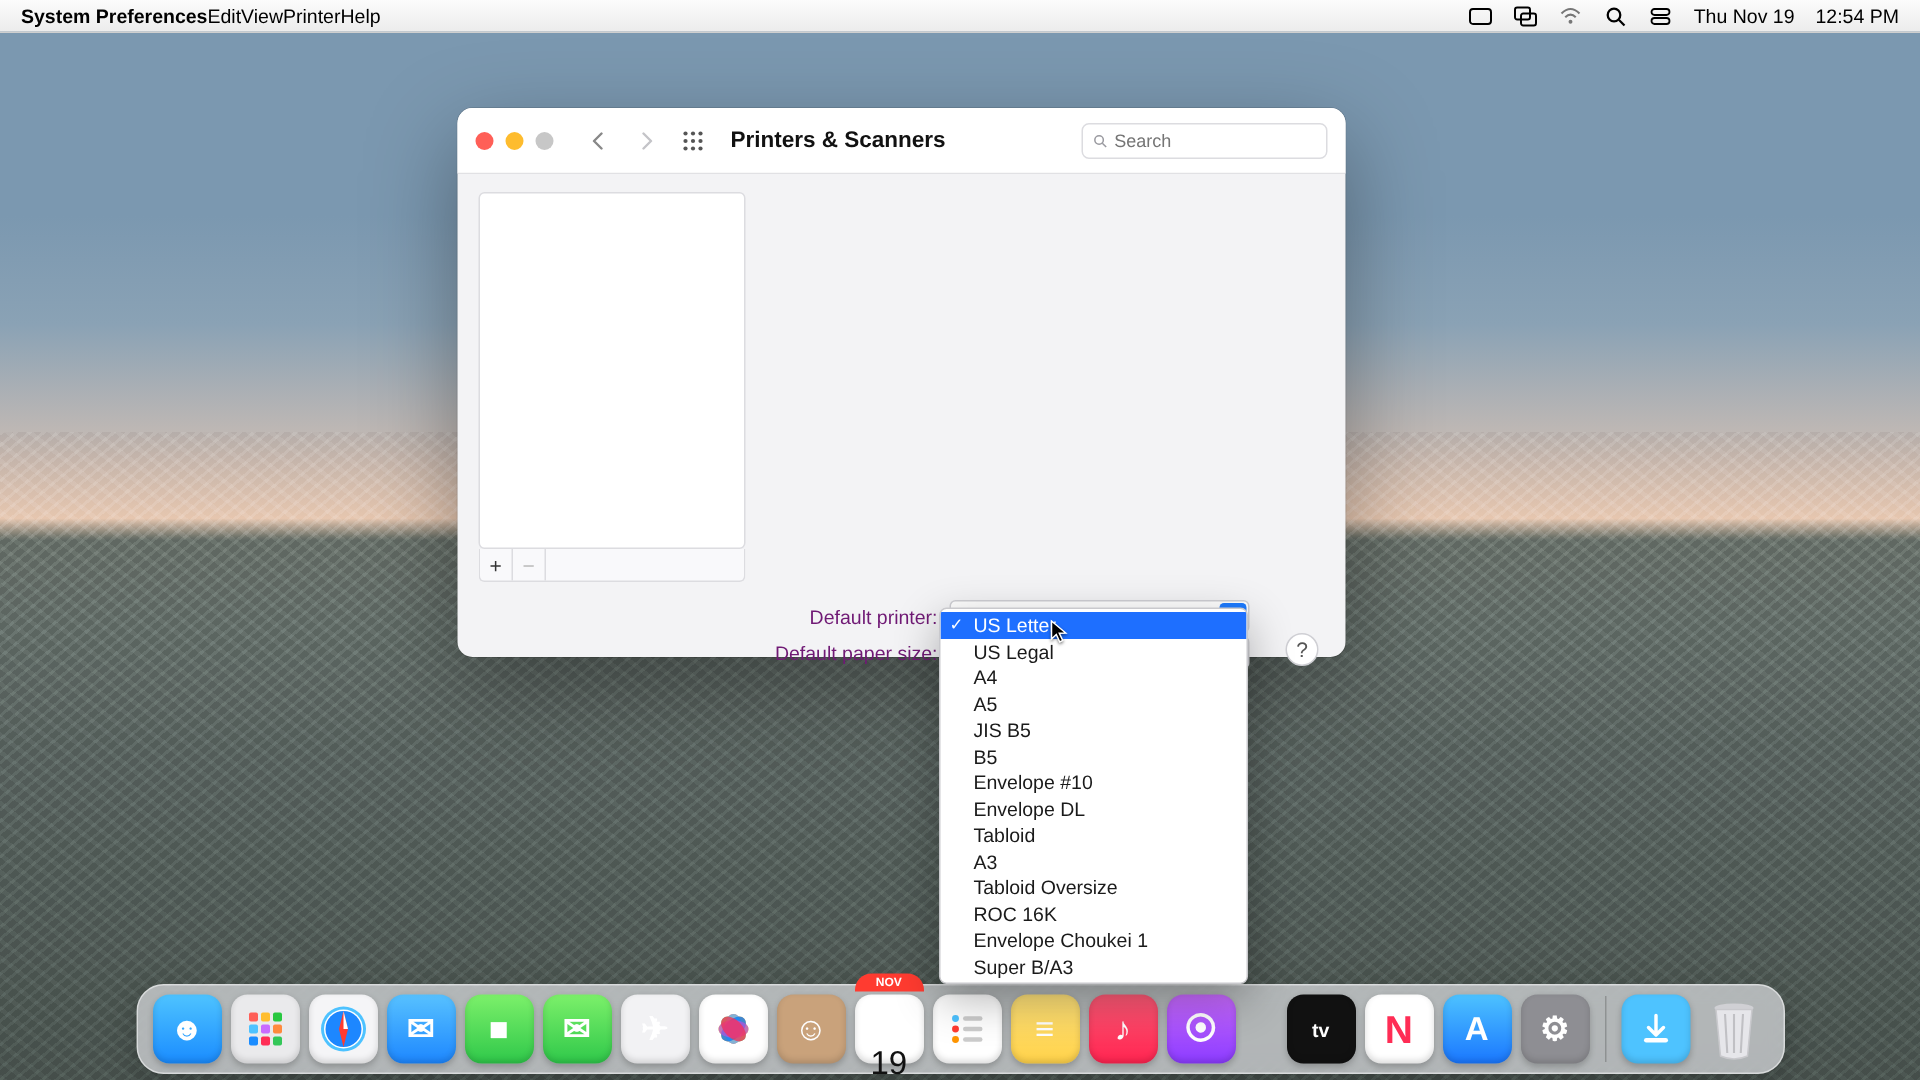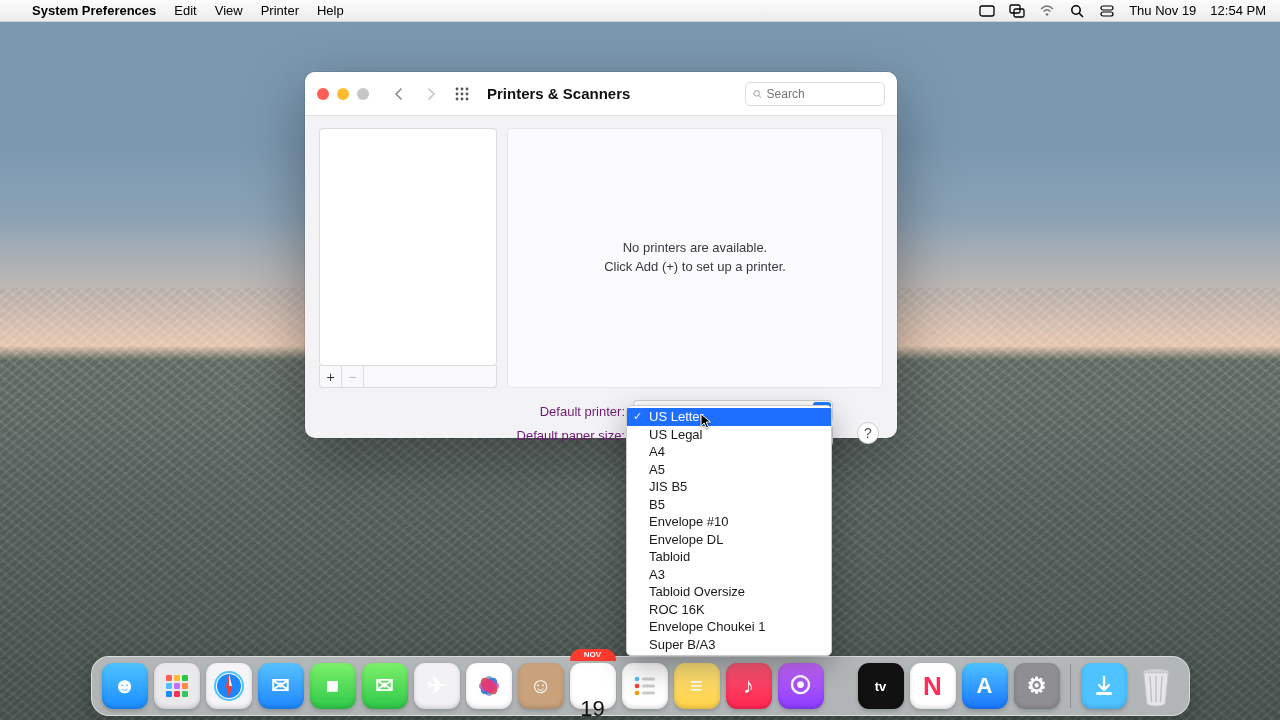--- a/index.html
+++ b/index.html
@@ -24,21 +24,21 @@
   }
 
   
   .menubar {
     position: absolute; top:0; left:0; right:0; height:22px;
     background: linear-gradient(#fcfcfc,#ececec);
     border-bottom:1px solid #cfcfcf;
     display:flex; align-items:center;
     font-size:13px; color:#000; z-index:100;
   }
-  .menubar .left { display:flex; align-items:center; gap:18px; padding-left:14px; }
+  .menubar .left { display:flex; align-items:center; padding-left:14px; }
   .menubar .left .apple { font-size:15px; line-height:1; }
   .menubar .left .appname { font-weight:600; }
   .menubar .right { margin-left:auto; display:flex; align-items:center; gap:14px; padding-right:14px; }
   .menubar .right .clock { font-variant-numeric: tabular-nums; }
   .mb-icon { width:16px; height:16px; display:inline-flex; align-items:center; justify-content:center; }
 
   
   .pref-window {
     position:absolute; left:305px; top:72px; width:592px; height:366px;
     background:#f3f3f5; border-radius:10px;
@@ -51,21 +51,21 @@
     display:flex; align-items:center; padding:0 12px; gap:8px;
   }
   .traffic { display:flex; gap:8px; margin-right:10px; }
   .tl { width:12px; height:12px; border-radius:50%; }
   .tl.r{background:#ff5f57;} .tl.y{background:#febc2e;} .tl.g{background:#c7c7c7;}
   .navbtn { width:24px; height:24px; display:flex; align-items:center; justify-content:center; border-radius:5px; color:#555; }
   .gridbtn { width:22px; height:22px; display:flex; align-items:center; justify-content:center; color:#444; margin-right:6px;}
   .title { font-weight:700; font-size:15px; color:#111; }
   .toolbar .spacer { flex:1; }
   .searchwrap {
-    width:140px; height:24px; background:#fff; border:1px solid #dcdce0; border-radius:5px;
+    width:164px; height:24px; background:#fff; border:1px solid #dcdce0; border-radius:5px;
     display:flex; align-items:center; padding:0 6px; gap:4px; color:#9a9aa0;
   }
   .searchwrap input { border:none; outline:none; width:100%; font-size:12px; background:transparent; }
 
   .content { position:relative; padding:12px; height:calc(100% - 44px); }
   .printer-list {
     position:absolute; left:14px; top:12px; width:178px; height:238px;
     background:#fff; border:1px solid #dcdce0; border-radius:4px;
   }
   .addremove {
@@ -257,26 +257,20 @@
     </div>
   </div>
 
   <div class="content">
     <div class="printer-list"></div>
     <div class="addremove">
       <button>+</button>
       <button>−</button>
     </div>
 
-    <div class="detail-pane">
-      <div>
-        <div>No printers are available.</div>
-        <div>Click Add (+) to set up a printer.</div>
-      </div>
-    </div>
 
     <div class="form-row printer-row">
       <label>Default printer:</label>
       <div class="popup">
         <span>Last Printer Used</span>
         <span class="chev">
           <svg viewBox="0 0 10 12">
               <path d="M2 4 L5 1 L8 4 M2 8 L5 11 L8 8" fill="none" stroke="#fff" stroke-width="1.4" stroke-linecap="round" stroke-linejoin="round"></path>
             </svg>
         </span>

